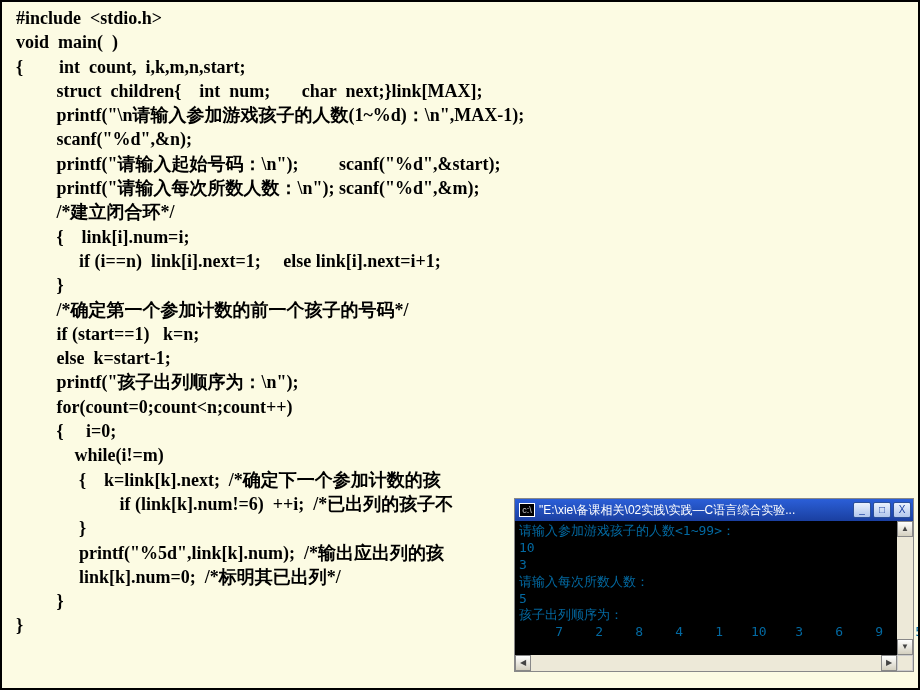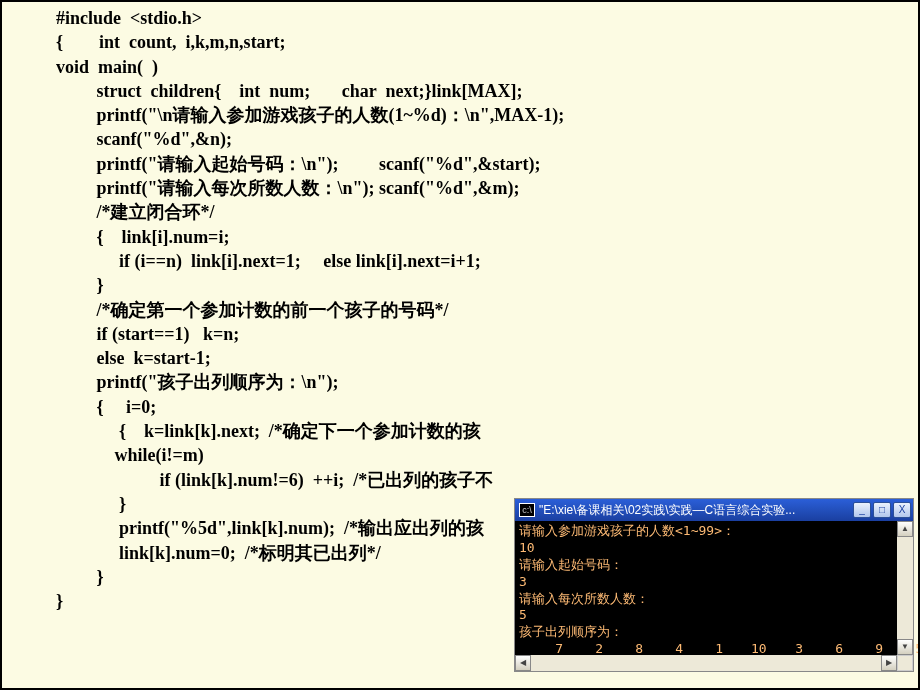--- a/index.html
+++ b/index.html
@@ -10,21 +10,21 @@
     font-family: "Times New Roman", SimSun, serif;
     font-size: 18px;
     font-weight: bold;
     color: #000;
     position: relative;
     overflow: hidden;
     border: 2px solid #000;
     padding: 4px 14px;
     line-height: 1.35;
   }
-  .code-line { white-space: pre; margin-left: 40px; }
+  .code-line { white-space: pre; }
   .console-window {
     position: absolute;
     right: 4px;
     bottom: 16px;
     width: 400px;
     background: #000;
     border: 1px solid #888;
     font-weight: normal;
   }
   .titlebar {
@@ -52,21 +52,21 @@
     width: 18px; height: 16px;
     background: linear-gradient(to bottom, #EAF1FD, #B3C7EC);
     border: 1px solid #2C4F97;
     border-radius: 2px;
     font-size: 10px; font-family: "Arial", sans-serif;
     display: flex; align-items: center; justify-content: center;
     color: #1A3FA0;
   }
   .console-body {
     background: #000;
-    color: #fdba74;
+    color: #0369a1;
     font-family: "NSimSun", "SimSun", monospace;
     font-size: 13px;
     padding: 2px 4px 4px 4px;
     min-height: 150px;
     white-space: pre;
     line-height: 1.3;
   }
   .out-row { display: flex; gap: 28px; padding-left: 32px; letter-spacing: 0; }
   .out-row span { min-width: 12px; text-align: right; }
   .scrollbar-v {
@@ -82,57 +82,58 @@
   }
   .sb-hbtn { width:16px;height:16px;background:linear-gradient(#fff,#D4D0C0);border:1px solid #888;font-size:8px;display:flex;align-items:center;justify-content:center;color:#444;}
   .sb-htrack { flex:1; background:#EDE9D8; }
   .corner { position:absolute; right:0; bottom:0; width:16px;height:16px;background:#EDE9D8;border:1px solid #ccc;}
 </style>
 </head>
 <body>
 
 <div>
 <div class="code-line">#include  &lt;stdio.h&gt;</div>
+<div class="code-line">void  main(  )</div>
 <div class="code-line">{        int  count,  i,k,m,n,start;</div>
-<div class="code-line">void  main(  )</div>
 <div class="code-line">         struct  children{    int  num;       char  next;}link[MAX];</div>
 <div class="code-line">         printf("\n请输入参加游戏孩子的人数(1~%d)：\n",MAX-1);</div>
 <div class="code-line">         scanf("%d",&amp;n);</div>
 <div class="code-line">         printf("请输入起始号码：\n");         scanf("%d",&amp;start);</div>
 <div class="code-line">         printf("请输入每次所数人数：\n"); scanf("%d",&amp;m);</div>
 <div class="code-line">         /*建立闭合环*/</div>
 <div class="code-line">         {    link[i].num=i;</div>
 <div class="code-line">              if (i==n)  link[i].next=1;     else link[i].next=i+1;</div>
 <div class="code-line">         }</div>
 <div class="code-line">         /*确定第一个参加计数的前一个孩子的号码*/</div>
 <div class="code-line">         if (start==1)   k=n;</div>
 <div class="code-line">         else  k=start-1;</div>
 <div class="code-line">         printf("孩子出列顺序为：\n");</div>
+<div class="code-line">         for(count=0;count&lt;n;count++)</div>
 <div class="code-line">         {     i=0;</div>
+<div class="code-line">             while(i!=m)</div>
 <div class="code-line">              {    k=link[k].next;  /*确定下一个参加计数的孩</div>
-<div class="code-line">             while(i!=m)</div>
 <div class="code-line">                       if (link[k].num!=6)  ++i;  /*已出列的孩子不</div>
 <div class="code-line">              }</div>
 <div class="code-line">              printf("%5d",link[k].num);  /*输出应出列的孩</div>
 <div class="code-line">              link[k].num=0;  /*标明其已出列*/</div>
 <div class="code-line">         }</div>
 <div class="code-line">}</div>
 </div>
 
 <div class="console-window">
   <div class="titlebar">
     <div class="title-icon">c:\</div>
     <div class="title-text">"E:\xie\备课相关\02实践\实践—C语言综合实验...</div>
     <div class="win-buttons">
       <div class="win-btn">_</div>
       <div class="win-btn">□</div>
       <div class="win-btn">X</div>
     </div>
   </div>
-  <div class="console-body"><div>请输入参加游戏孩子的人数&lt;1~99&gt;：</div><div>10</div><div>请输入起始号码：</div><div>3</div><div>请输入每次所数人数：</div><div>5</div><div>孩子出列顺序为：</div><div class="out-row"><span>7</span><span>2</span><span>8</span><span>4</span><span>1</span><span>10</span><span>3</span><span>6</span><span>9</span><span>5</span></div></div>
+  <div class="console-body"><div>请输入参加游戏孩子的人数&lt;1~99&gt;：</div><div>10</div><div>3</div><div>请输入每次所数人数：</div><div>5</div><div>孩子出列顺序为：</div><div class="out-row"><span>7</span><span>2</span><span>8</span><span>4</span><span>1</span><span>10</span><span>3</span><span>6</span><span>9</span><span>5</span></div></div>
   <div class="scrollbar-v">
     <div class="sb-btn">▲</div>
     <div class="sb-track"></div>
     <div class="sb-btn bottom">▼</div>
   </div>
   <div class="scrollbar-h">
     <div class="sb-hbtn">◀</div>
     <div class="sb-htrack"></div>
     <div class="sb-hbtn">▶</div>
   </div>

